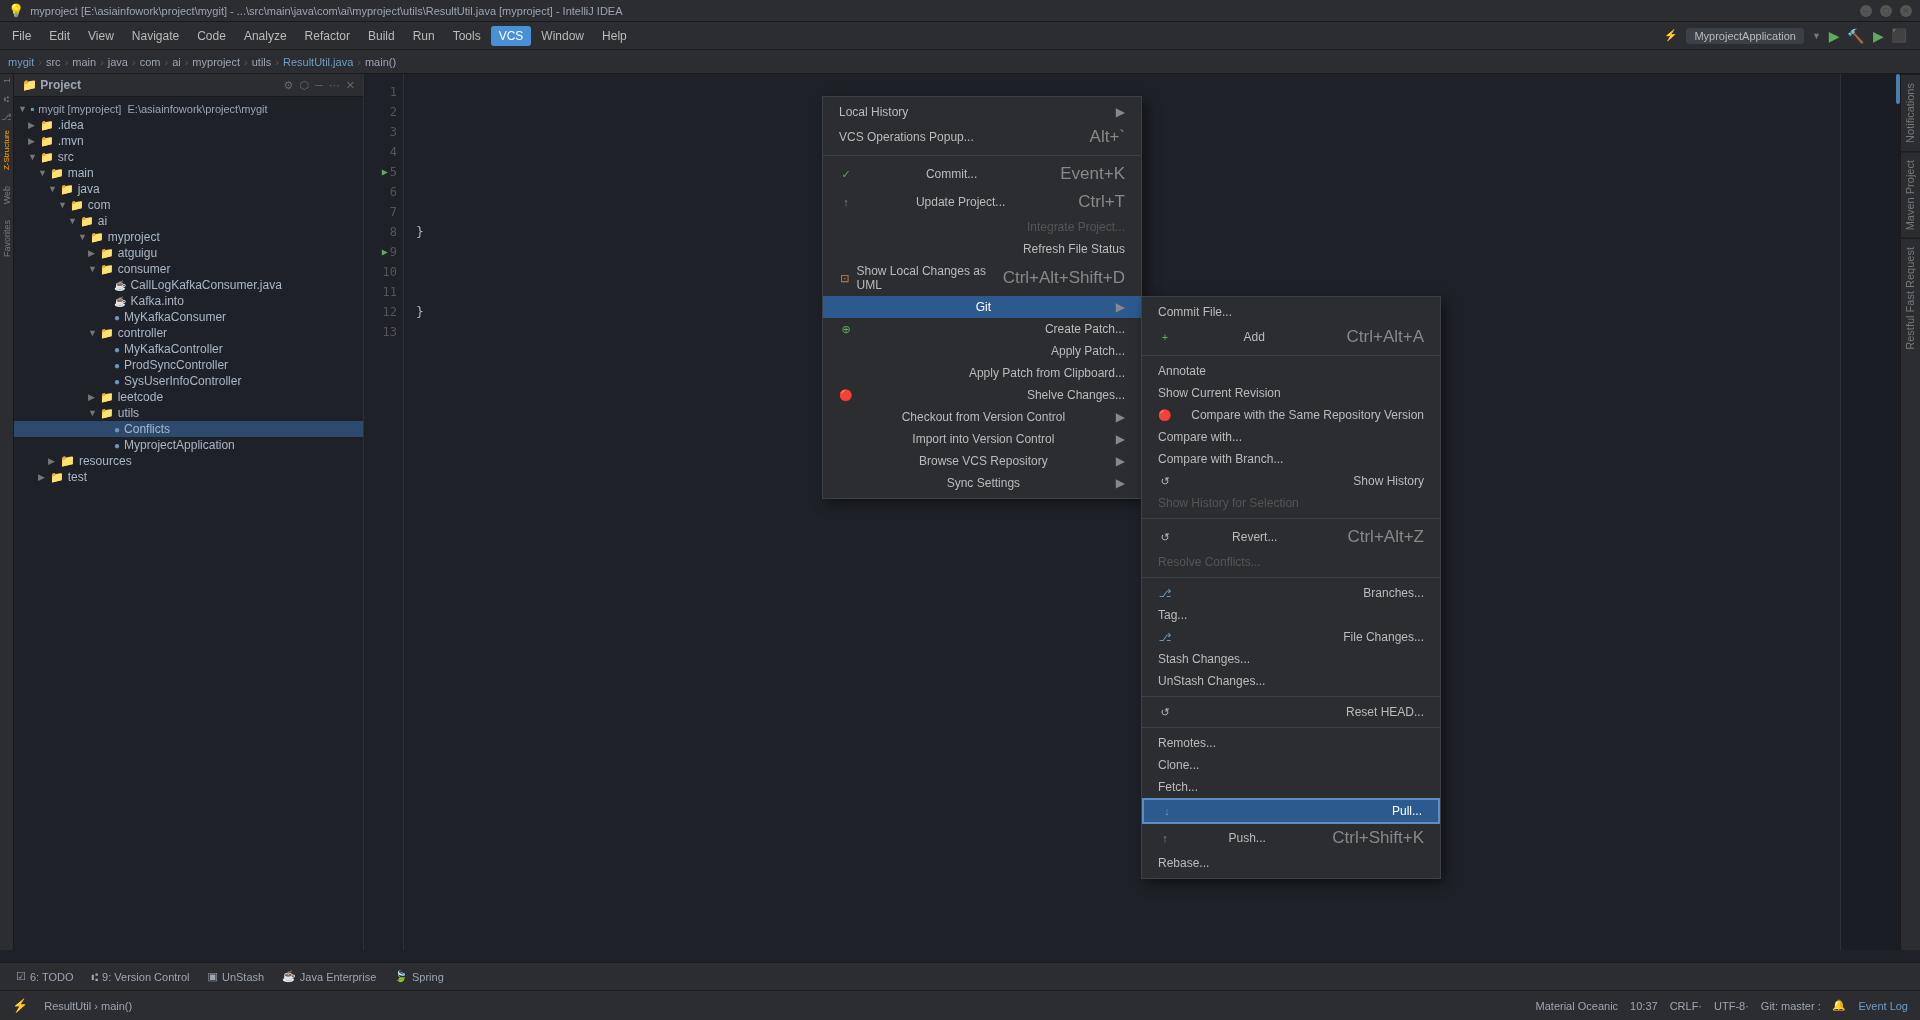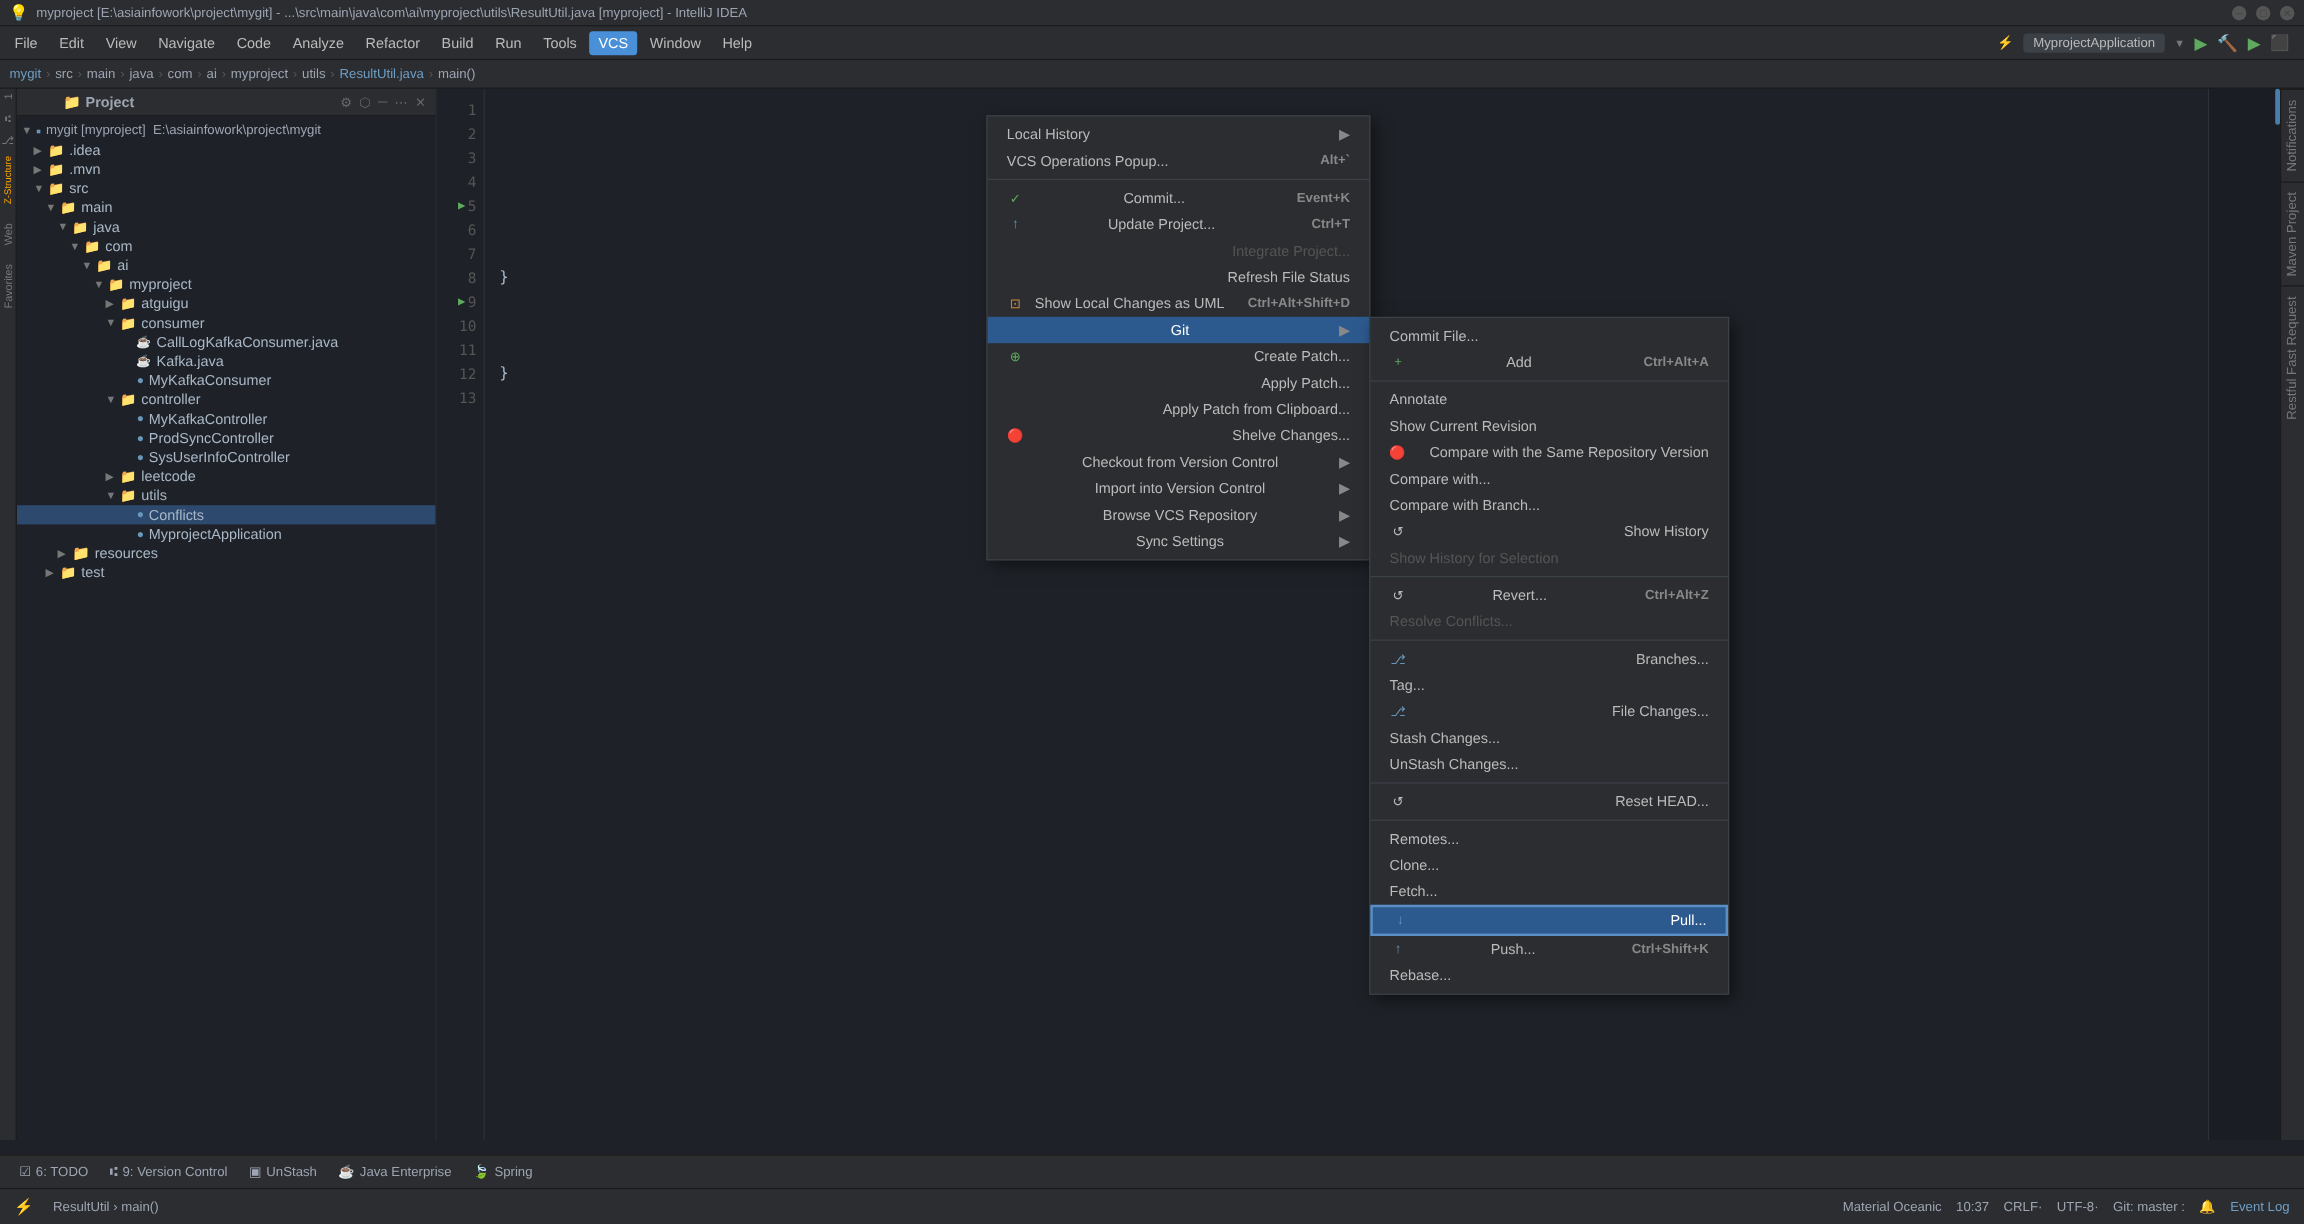--- a/index.html
+++ b/index.html
@@ -170,21 +170,21 @@
       align-items: center;
       justify-content: space-between;
       padding: 4px 16px;
       cursor: pointer;
       font-size: 12px;
       color: #bbb;
       position: relative;
     }
     .dropdown-item.highlighted { background: #2d5a8e; color: #fff; }
     .dropdown-item.disabled { color: #555; cursor: default; }
-    .dropdown-item .shortcut { color: #888; font-size: 11px; margin-left: 16px; font-weight: bold; }
+    .dropdown-item .shortcut { color: #888; font-size: 17px; margin-left: 16px; }
     .dropdown-item .arrow { color: #888; margin-left: 8px; }
     .dropdown-separator { height: 1px; background: #3d4148; margin: 4px 0; }
     .dropdown-item-icon { margin-right: 6px; font-size: 11px; width: 14px; text-align: center; }
 
     
     .git-submenu {
       position: absolute;
       top: 0;
       left: 318px;
       width: 300px;
@@ -338,21 +338,21 @@
     <span style="color:#777;font-size:9px;writing-mode:vertical-rl;transform:rotate(180deg);cursor:pointer;margin-bottom:4px;">1</span>
     <span style="color:#777;font-size:8px;cursor:pointer;">⑆</span>
     <span style="color:#777;font-size:9px;cursor:pointer;">⎇</span>
     <span style="color:#ffa500;font-size:8px;writing-mode:vertical-rl;transform:rotate(180deg);cursor:pointer;">Z-Structure</span>
     <span style="color:#777;font-size:9px;writing-mode:vertical-rl;transform:rotate(180deg);cursor:pointer;margin-top:8px;">Web</span>
     <span style="color:#777;font-size:9px;writing-mode:vertical-rl;transform:rotate(180deg);cursor:pointer;margin-top:8px;">Favorites</span>
   </div>
 
   <div class="project-panel">
     <div class="project-header">
-      <span style="font-weight:bold;font-size:12px;margin-left:31px;">📁 Project</span>
+      <span style="font-weight:bold;font-size:12px;">📁 Project</span>
       <div class="project-header-icons">
         <span>⚙</span>
         <span>⬡</span>
         <span>─</span>
         <span>⋯</span>
         <span>✕</span>
       </div>
     </div>
     <div class="tree-container">
 
@@ -424,21 +424,21 @@
       <div class="tree-item">
         <span style="width:84px;display:inline-block;"></span>
         <span class="tree-arrow" style="visibility:hidden;">▶</span>
         <span style="color:#c07020;margin-right:4px;font-size:10px;">☕</span>
         <span>CallLogKafkaConsumer.java</span>
       </div>
       <div class="tree-item">
         <span style="width:84px;display:inline-block;"></span>
         <span class="tree-arrow" style="visibility:hidden;">▶</span>
         <span style="color:#c07020;margin-right:4px;font-size:10px;">☕</span>
-        <span>Kafka.java</span>
+        <span>Kafka.into</span>
       </div>
       <div class="tree-item">
         <span style="width:84px;display:inline-block;"></span>
         <span class="tree-arrow" style="visibility:hidden;">▶</span>
         <span style="color:#6897bb;margin-right:4px;font-size:10px;">●</span>
         <span>MyKafkaConsumer</span>
       </div>
       <div class="tree-item">
         <span style="width:70px;display:inline-block;"></span>
         <span class="tree-arrow">▼</span>

